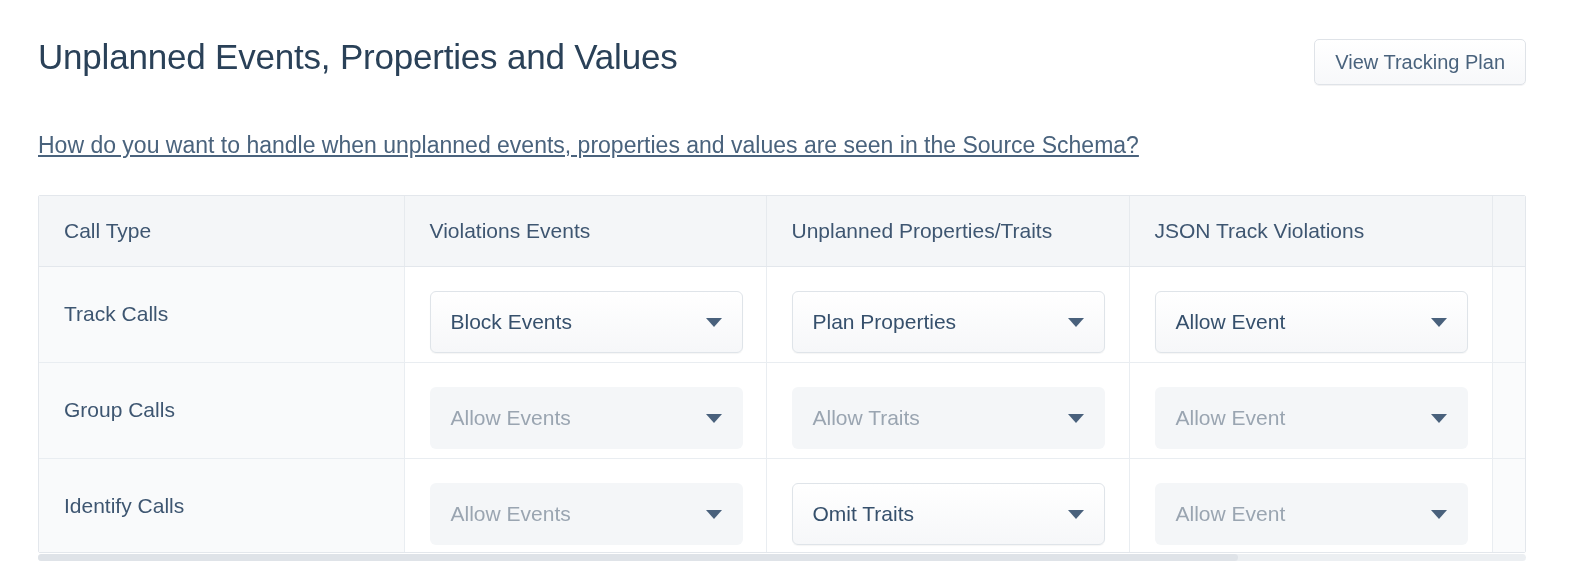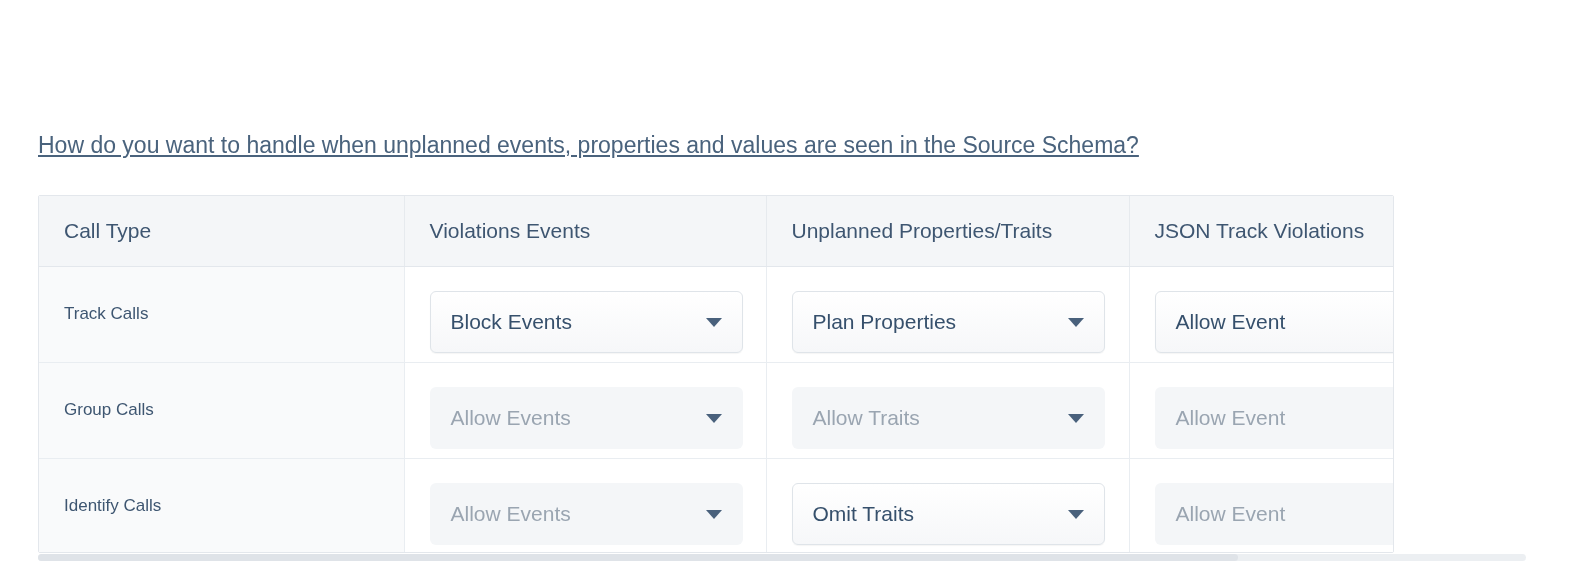--- a/index.html
+++ b/index.html
@@ -72,21 +72,21 @@
     color: #4a637d;
     white-space: nowrap;
     text-decoration: underline;
   }
 
   
   .table-wrap {
     position: absolute;
     left: 38px;
     top: 195px;
-    width: 1356px;
+    width: 1488px;
     height: 358px;
     border: 1px solid #e3e7ec;
     border-radius: 2px;
     overflow: hidden;
     background: #ffffff;
   }
   table.cfg {
     border-collapse: collapse;
     table-layout: fixed;
     width: 1486px;
@@ -117,21 +117,21 @@
     height: 96px;
     border-bottom: 1px solid #e9edf1;
     border-right: 1px solid #e9edf1;
     vertical-align: middle;
     padding: 0 0 0 25px;
     background: #ffffff;
   }
   table.cfg tbody tr:last-child td { border-bottom: none; }
   table.cfg tbody td.label-cell {
     background: #f9fafb;
-    font-size: 17px;
+    font-size: 21px;
     color: #3e5671;
   }
   table.cfg tbody td.spacer-col {
     background: #fafbfc;
     border-right: none;
     padding: 0;
   }
 
   
   .dropdown {
@@ -185,20 +185,24 @@
     height: 7px;
     background: #dfe3e8;
     border-radius: 4px;
   }
 </style>
 </head>
 <body>
 
 <div class="page">
 
+  <div class="header-row">
+    <h1 class="page-title">Unplanned Events, Properties and Values</h1>
+    <button class="view-plan-btn">View Tracking Plan</button>
+  </div>
 
   <div class="subtitle">How do you want to handle when unplanned events, properties and values are seen in the Source Schema?</div>
 
   <div class="table-wrap">
     <table class="cfg">
       <colgroup>
         <col class="c1">
           <col class="c2">
           <col class="c3">
           <col class="c4">

